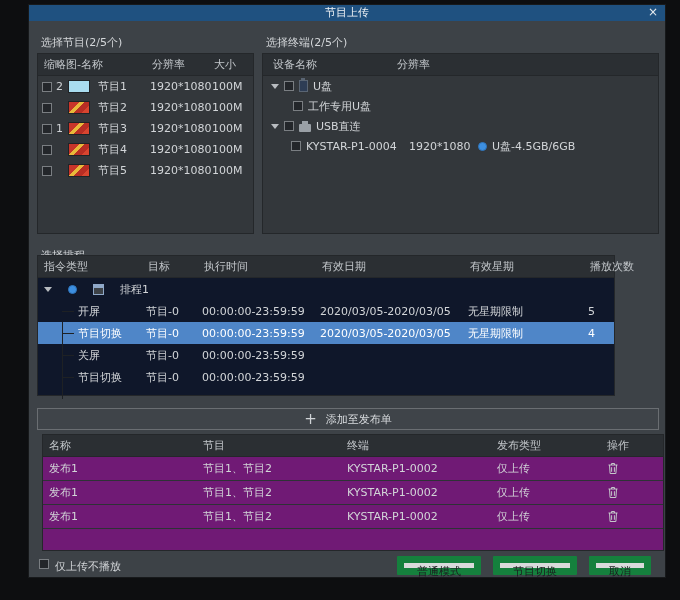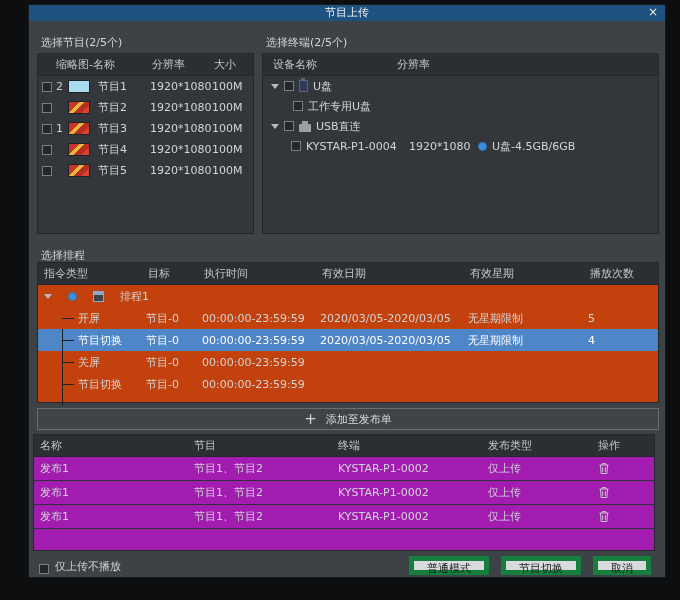--- a/index.html
+++ b/index.html
@@ -10,21 +10,21 @@
   .close{position:absolute;right:7px;top:0;line-height:15px;font-size:12px;color:#e8ecef;cursor:pointer}
   .sec-label{position:absolute;color:#d4d7da}
   #lbl-programs{left:12px;top:30px}
   #lbl-terminals{left:237px;top:30px}
   #lbl-schedule{left:12px;top:243px}
   .panel{position:absolute;background:#33373b;border:1px solid #24272a}
   #panel-programs{left:8px;top:48px;width:217px;height:181px}
   #panel-terminals{left:233px;top:48px;width:397px;height:181px}
   .thead{display:grid;background:#2b2f33;border-bottom:1px solid #24272a;align-items:center;color:#c3c7cb}
   #panel-programs .thead{grid-template-columns:112px 62px 41px;height:22px}
-  #panel-programs .thead span:first-child{padding-left:18px}
+  #panel-programs .thead span:first-child{padding-left:6px}
   #panel-programs .thead span{padding-left:2px}
   #panel-terminals .thead{grid-template-columns:134px 66px 195px;height:22px}
   #panel-terminals .thead span{padding-left:10px}
   #panel-terminals .thead span:nth-child(2){padding-left:0}
   #panel-terminals .thead span:nth-child(3){padding-left:6px}
   .prow{display:grid;grid-template-columns:14px 12px 26px 1fr 62px 43px;height:21px;align-items:center;padding-left:4px}
   .cb{width:10px;height:10px;background:#23262a;border:1px solid #7a7e82;display:inline-block;flex:none}
   .order{color:#cfd2d5;text-align:left}
   .thumb{width:22px;height:13px;display:inline-block;border:1px solid #202326}
   .thumb-cyan{background:#a9dcef}
@@ -40,44 +40,44 @@
   .udisk-ic::before{content:"";position:absolute;top:-3px;left:1px;width:4px;height:3px;background:#5a6573}
   .usbdev-ic{width:12px;height:8px;background:#9aa0a6;border-radius:1px;position:relative;flex:none;margin-top:3px}
   .usbdev-ic::before{content:"";position:absolute;top:-3px;left:3px;width:6px;height:3px;background:#9aa0a6}
   .dev-name{width:98px}
   .dev-res{width:64px}
   .radio-group{display:flex;align-items:center;gap:5px;cursor:pointer}
   .radio{width:9px;height:9px;border-radius:50%;display:inline-block;flex:none}
   .radio.on{background:#3d8fe0;border:1px solid #2f76bd}
   .radio.off{background:#c9cdd1;border:1px solid #8d9296}
   .radio-group.second{margin-left:12px}
-  #sched{position:absolute;left:8px;top:257px;width:622px;height:141px;background:#c2410c;border:1px solid #24272a}
+  #sched{position:absolute;left:8px;top:250px;width:578px;height:141px;background:#0f172a;border:1px solid #24272a}
   #sched .thead{grid-template-columns:104px 56px 118px 148px 120px 76px;height:22px}
   #sched .thead span{padding-left:6px}
   .sched-body{position:relative}
   .sgroup{height:22px;display:flex;align-items:center;gap:16px;padding-left:6px}
   .cal-ic{width:11px;height:11px;border:1px solid #8fa8c8;background:#3d4247;position:relative;flex:none}
   .cal-ic::before{content:"";position:absolute;left:0;top:0;right:0;height:3px;background:#8fa8c8}
   .srow{display:grid;grid-template-columns:104px 56px 118px 148px 120px 76px;height:22px;align-items:center;position:relative}
   .srow .c0{padding-left:40px}
   .srow .cell{padding-left:4px}
   .srow.sel{background:#4f86c8;color:#fff}
   .stub{position:absolute;left:24px;top:11px;width:12px;height:1px;background:#1e2124}
   .vline{position:absolute;left:24px;top:44px;width:1px;height:77px;background:#1e2124}
   #add-btn{position:absolute;left:8px;top:403px;width:622px;height:22px;background:#3f4449;border:1px solid #6a6e72;display:flex;align-items:center;justify-content:center;gap:9px;color:#d8dbde;cursor:pointer}
   .plus{font-size:15px;line-height:1;color:#cfd3d6}
-  #publish{position:absolute;left:4px;top:429px;width:622px;height:117px;background:#a21caf;border:1px solid #24272a}
+  #publish{position:absolute;left:13px;top:429px;width:622px;height:117px;background:#701a75;border:1px solid #24272a}
   #publish .thead{grid-template-columns:154px 144px 150px 110px 62px;height:22px}
   #publish .thead span{padding-left:6px}
   .pubrow{display:grid;grid-template-columns:154px 144px 150px 110px 62px;height:24px;align-items:center;border-bottom:1px solid #2e3236}
   .pubrow span{padding-left:6px}
   .trash-btn{padding-left:12px;cursor:pointer;display:flex;align-items:center}
-  #footer-check{position:absolute;left:10px;top:554px;display:flex;align-items:flex-end;gap:6px}
+  #footer-check{position:absolute;left:10px;top:554px;display:flex;align-items:flex-start;gap:6px}
   #footer-buttons{position:absolute;right:14px;top:551px;display:flex;gap:12px}
-  .btn{height:19px;padding:0 13px;background:#d9dadb;border:5px solid #15803d;color:#1b1d1f;font-size:11px;line-height:17px;cursor:pointer;font-family:Liberation Mono, monospace;border-radius:1px}
+  .btn{height:19px;padding:0 13px;background:#d9dadb;border:7px solid #15803d;color:#1b1d1f;font-size:11px;line-height:17px;cursor:pointer;font-family:Liberation Serif, serif;border-radius:1px}
 </style>
 </head>
 <body>
 
 <div class="dialog">
   <div class="titlebar">
     <span>节目上传</span>
     <span class="close">×</span>
   </div>
 

